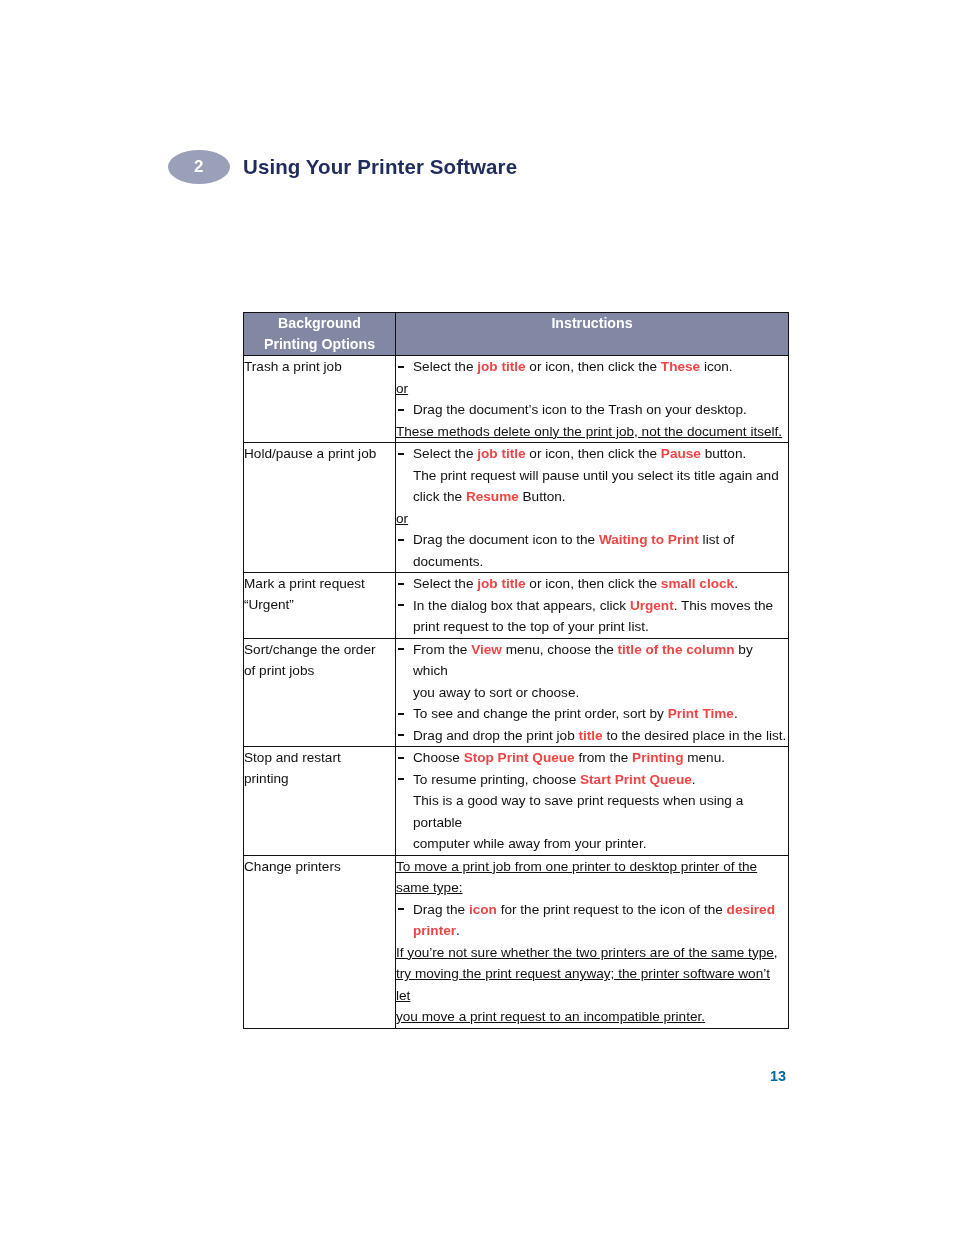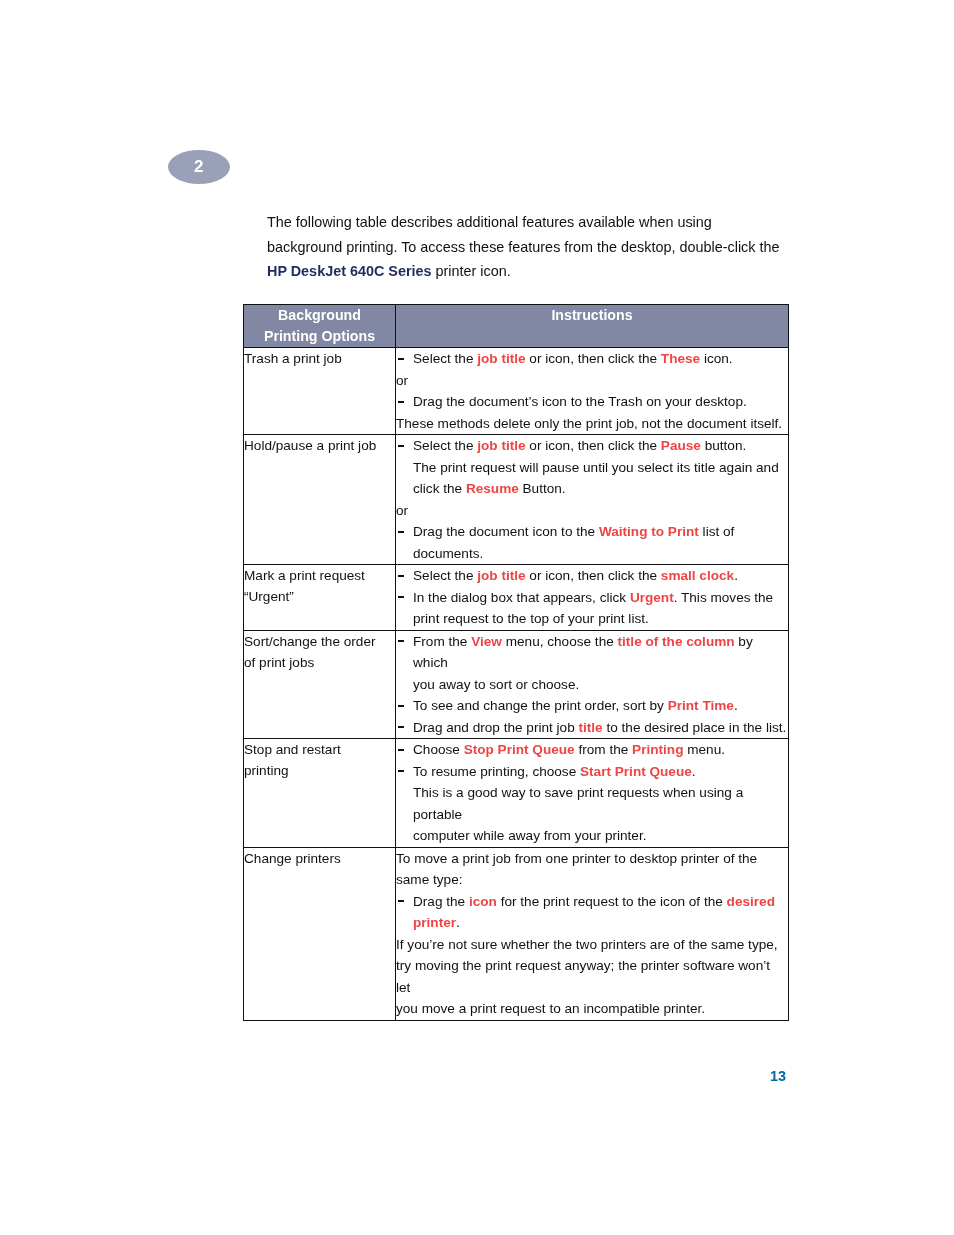--- a/index.html
+++ b/index.html
@@ -65,21 +65,21 @@
   }
   .intro b {
     color: #1f2c5c;
     font-weight: 700;
   }
 
   
   .table-wrap {
     position: absolute;
     left: 243px;
-    top: 304px;
+    top: 312px;
     width: 543px;
   }
   table.doc-table {
     border-collapse: collapse;
     width: 543px;
     table-layout: fixed;
   }
   table.doc-table th,
   table.doc-table td {
     border: 1.4px solid #111111;
@@ -129,20 +129,21 @@
     top: 9.5px;
     width: 6px;
     height: 2px;
     background: #111111;
   }
   .instr-line.cont {
     padding-left: 17px;
   }
   .instr-line.plain {
     padding-left: 0;
+    text-decoration: underline;
   }
   .instr-line b {
     color: #ef4444;
     font-weight: 700;
   }
 
   
   .page-number {
     position: absolute;
     left: 770px;
@@ -152,27 +153,23 @@
     color: #0369a1;
   }
 </style>
 </head>
 <body>
 
 <div class="page">
 
   <div class="chapter-header">
     <div class="chapter-badge">2</div>
+    <div class="chapter-title">Using Your Printer Software</div>
   </div>
 
-  <div class="intro">
-    <span>The following table describes additional features available when using</span>
-    <span>background printing. To access these features from the desktop, double-click the</span>
-    <b>HP DeskJet 640C Series</b><span> printer icon.</span>
-  </div>
 
   <div class="table-wrap">
     <table class="doc-table">
       <thead>
         <tr>
           <th class="col-options">
             <span>Background</span><br>
             <span>Printing Options</span>
           </th>
           <th class="col-instructions">Instructions</th>

